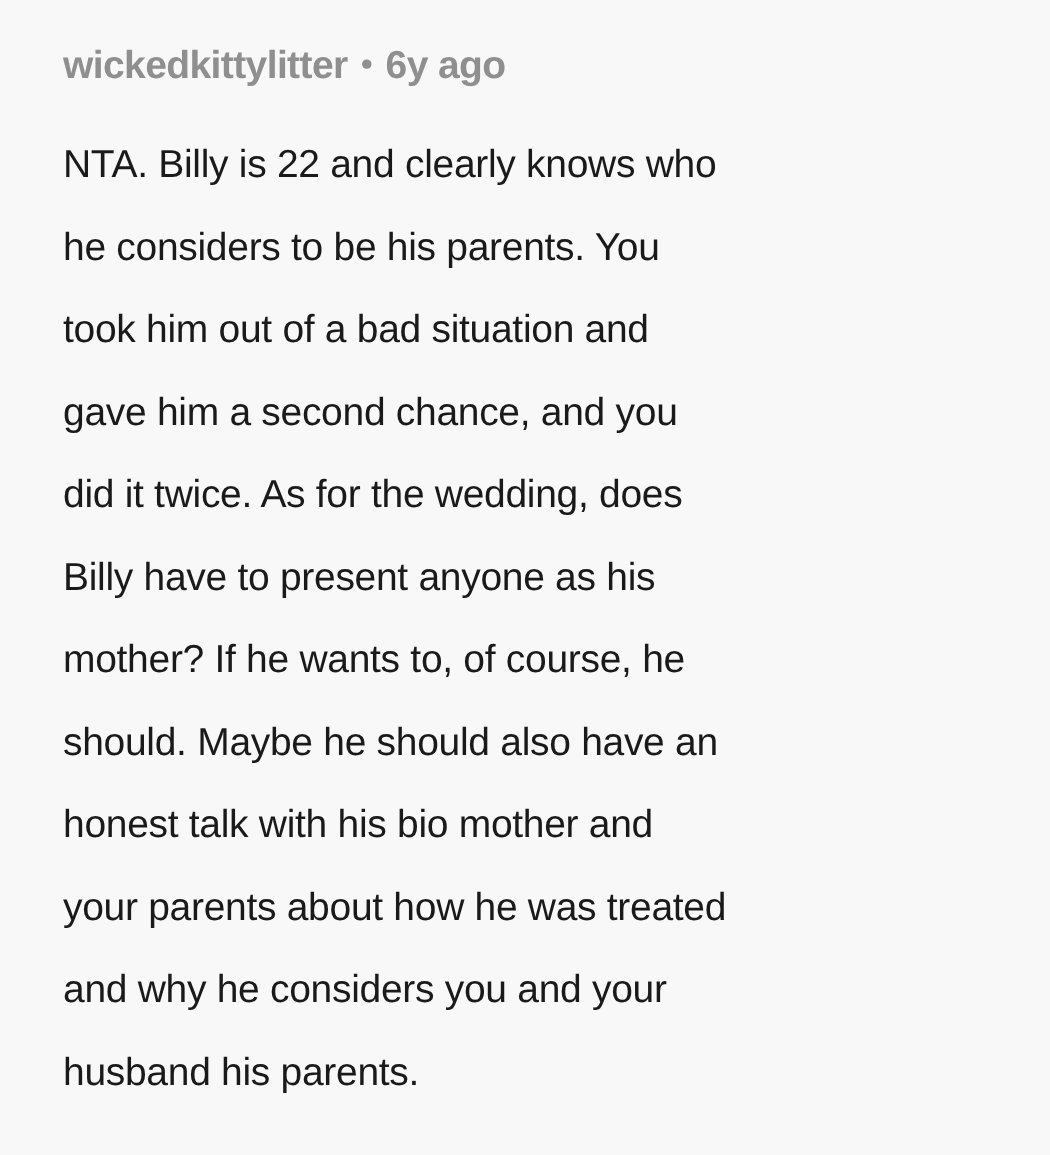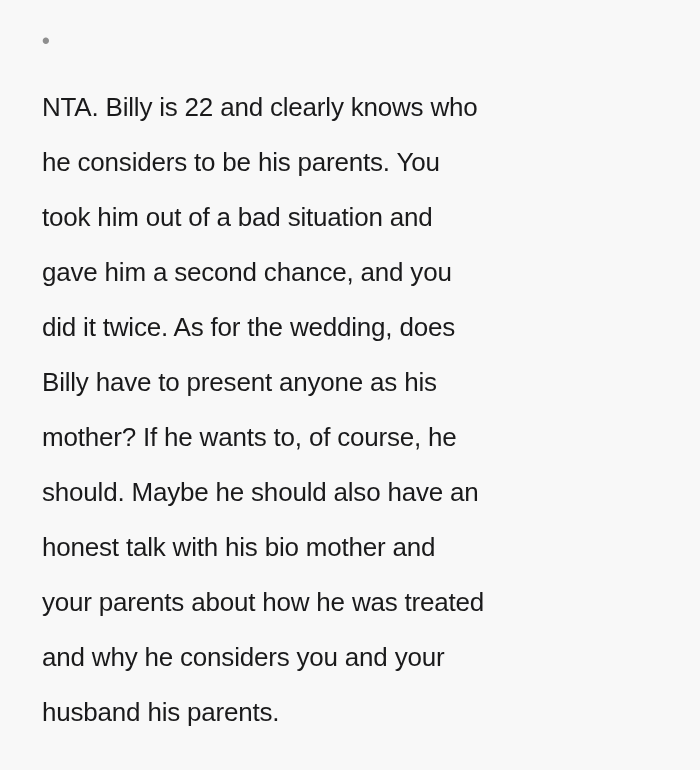--- a/index.html
+++ b/index.html
@@ -50,21 +50,23 @@
     color: #1a1a1b;
     letter-spacing: -0.2px;
     white-space: pre;
   }
 </style>
 </head>
 <body>
 
 <div class="comment">
   <div class="comment-header">
+    <span class="comment-author">wickedkittylitter</span>
     <span class="separator-dot">•</span>
+    <span class="comment-timestamp">6y ago</span>
   </div>
   <div class="comment-body">NTA. Billy is 22 and clearly knows who
 he considers to be his parents. You
 took him out of a bad situation and
 gave him a second chance, and you
 did it twice. As for the wedding, does
 Billy have to present anyone as his
 mother? If he wants to, of course, he
 should. Maybe he should also have an
 honest talk with his bio mother and

